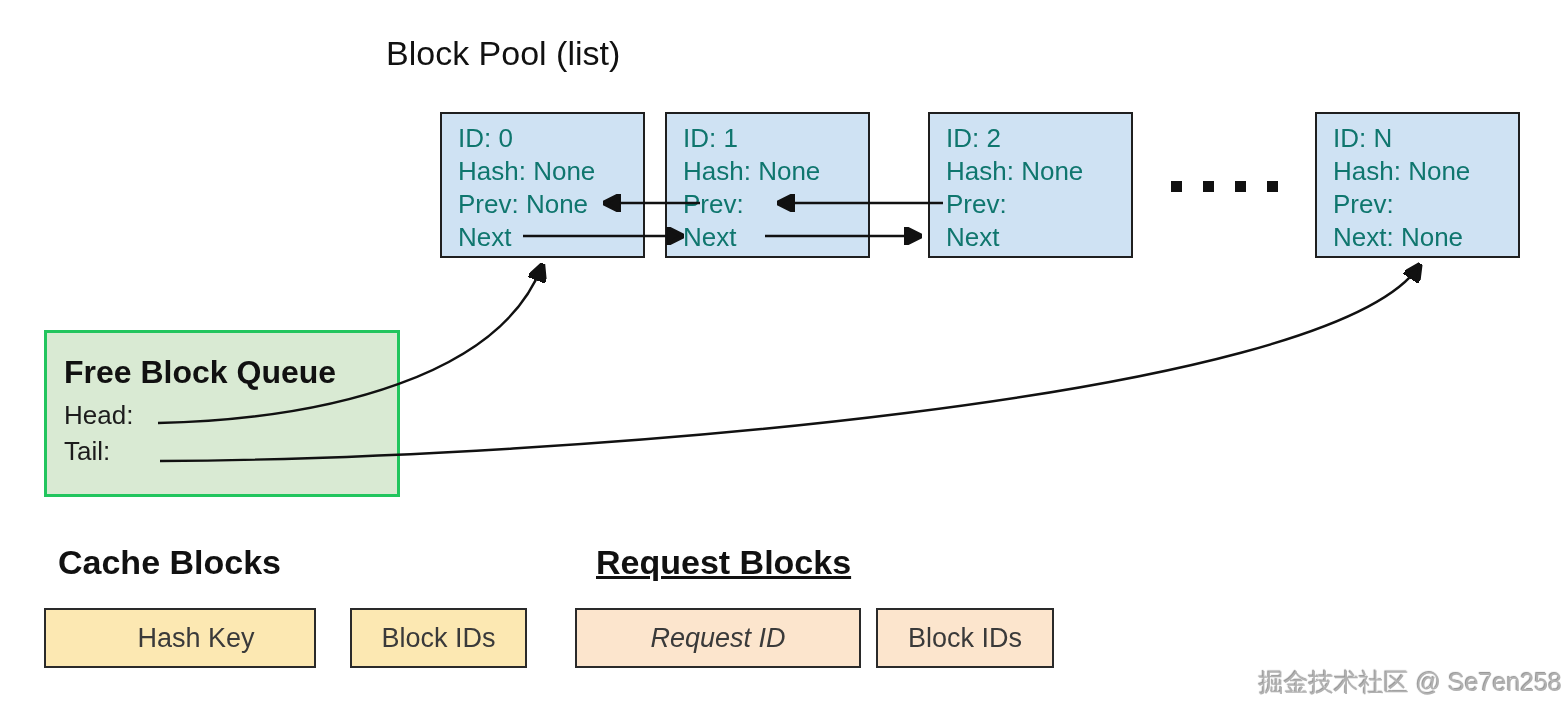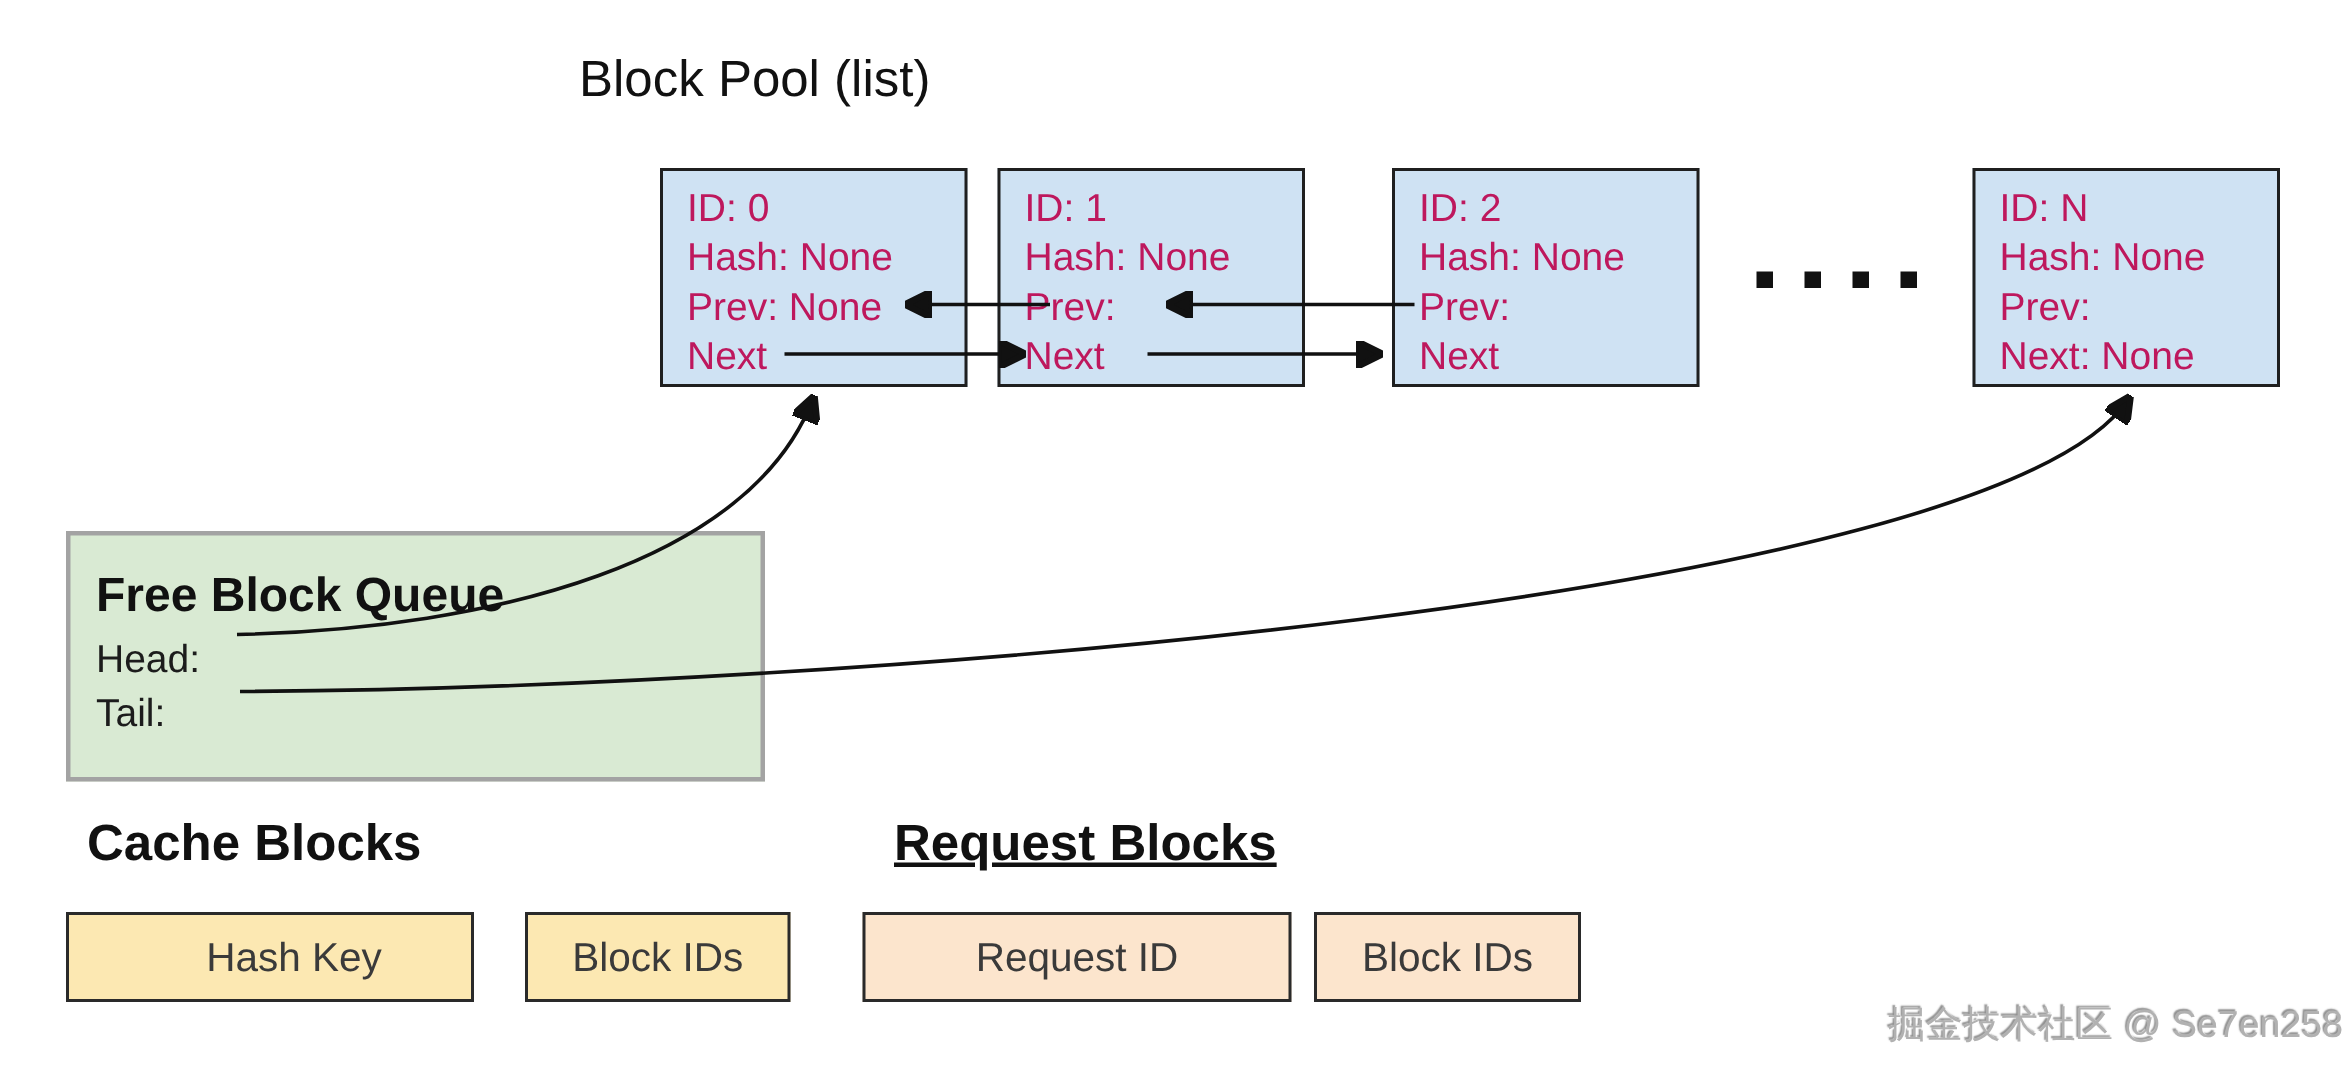--- a/index.html
+++ b/index.html
@@ -22,44 +22,43 @@
 
   .node {
     position: absolute;
     top: 112px;
     width: 205px; height: 146px;
     box-sizing: border-box;
     background: var(--node-fill, #cfe2f3);
     border: 2.5px solid #1f1f1f;
     padding: 8px 0 0 16px;
     font-size: 26px; line-height: 33px;
-    color: #be185d;
+    color: #0f766e;
     white-space: nowrap;
   }
   .node-0 { left: 440px; }
   .node-1 { left: 665px; }
   .node-2 { left: 928px; }
   .node-3 { left: 1315px; }
 
   .ellipsis-dots {
     position: absolute;
     left: 1171px; top: 181px;
     display: flex; gap: 21px;
   }
   .dot { width: 11px; height: 11px; background: #111; }
 
   .fbq {
     position: absolute;
     left: 44px; top: 330px;
-    width: 466px; height: 167px;
+    width: 356px; height: 167px;
     box-sizing: border-box;
     background: var(--queue-fill, #d9ead3);
-    border: 3px solid #a3a3a3;
+    border: 3px solid #22c55e;
     padding: 21px 0 0 17px;
-    margin-top: 24px;
   }
   .fbq-title { font-size: 32px; font-weight: bold; line-height: 36px; color: #111; white-space: nowrap; }
   .fbq-row { font-size: 26px; line-height: 36px; color: #1c1c1c; white-space: nowrap; }
   .fbq-row.head { margin-top: 7px; }
 
   .section-title {
     position: absolute;
     top: 543px;
     font-size: 34px; font-weight: bold; color: #111;
     white-space: nowrap;
@@ -74,21 +73,21 @@
     box-sizing: border-box;
     border: 2.5px solid #2a2a2a;
     display: flex; align-items: center; justify-content: center;
     font-size: 27px; color: #3a3a3a;
     white-space: nowrap;
   }
   .slot.cache { background: var(--cache-fill, #fce8b2); }
   .slot.request { background: var(--request-fill, #fce5cd); }
   .slot-hash-key  { left: 44px;  width: 272px; padding-left: 32px; }
   .slot-cache-ids { left: 350px; width: 177px; }
-  .slot-req-id    { left: 575px; width: 286px; }
+  .slot-req-id    { left: 575px; width: 286px; font-style: italic; }
   .slot-req-ids   { left: 876px; width: 178px; }
 
   .arrows {
     position: absolute;
     left: 0; top: 0;
     width: 1568px; height: 716px;
     pointer-events: none;
   }
   .arrows path { stroke: var(--line, #111111); stroke-width: 2.4; fill: none; }
   .arrows .ah-fill { fill: var(--line, #111111); }

